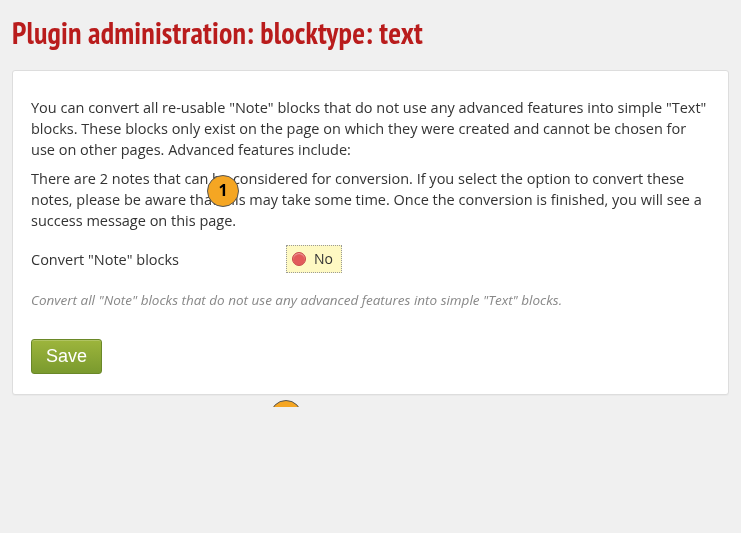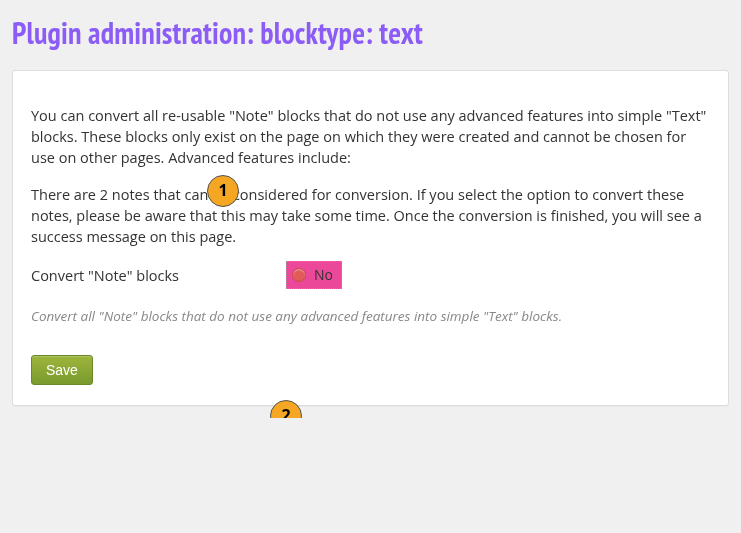--- a/index.html
+++ b/index.html
@@ -9,37 +9,37 @@
   font-family: "Open Sans", "Segoe UI", Arial, sans-serif;
   color: #333;
   width: 741px;
 }
 .page {
   padding: 8px 12px 12px 12px;
 }
 h1 {
   font-family: "PT Sans Narrow", "Arial Narrow", Arial, sans-serif;
   font-size: 30px;
-  color: #8b5cf6;
+  color: #b91c1c;
   margin: 5px 0 18px 0;
   font-weight: 700;
   letter-spacing: 0.2px;
 }
 .panel {
   background: #fff;
   border: 1px solid #ddd;
   border-radius: 3px;
   padding: 18px 18px 20px 18px;
   position: relative;
   font-size: 14.5px;
   line-height: 1.45;
   box-shadow: 0 1px 1px rgba(0,0,0,0.03);
 }
 .panel p {
-  margin: 16px 0 6px 0;
+  margin: 8px 0 6px 0;
 }
 .panel ul {
   margin: 4px 0 18px 0;
   padding-left: 30px;
 }
 .panel ul li {
   margin: 1px 0;
 }
 .form-row {
   display: flex;
@@ -47,21 +47,21 @@
   margin: 14px 0 18px 0;
 }
 .form-label {
   width: 255px;
 }
 .toggle {
   display: inline-flex;
   align-items: center;
   border: 1px dotted #999;
   padding: 3px 8px 3px 5px;
-  background: #ec4899;
+  background: #fef9c3;
   cursor: pointer;
   font-size: 14px;
 }
 .toggle .dot {
   width: 12px;
   height: 12px;
   border-radius: 50%;
   background: #e25a5a;
   border: 1px solid #c94b4b;
   box-shadow: inset 0 1px 1px rgba(255,255,255,0.5);
@@ -72,21 +72,21 @@
   font-style: italic;
   font-size: 13.5px;
   margin-bottom: 28px;
 }
 .save-btn {
   background: linear-gradient(#9db53c, #7a9a2e);
   border: 1px solid #6a8828;
   color: #fff;
   padding: 6px 14px;
   border-radius: 3px;
-  font-size: 14px;
+  font-size: 18px;
   cursor: pointer;
   box-shadow: inset 0 1px 0 rgba(255,255,255,0.2);
 }
 .callout {
   position: absolute;
   width: 30px;
   height: 30px;
   border-radius: 50%;
   background: #f5a623;
   border: 1px solid #555;

